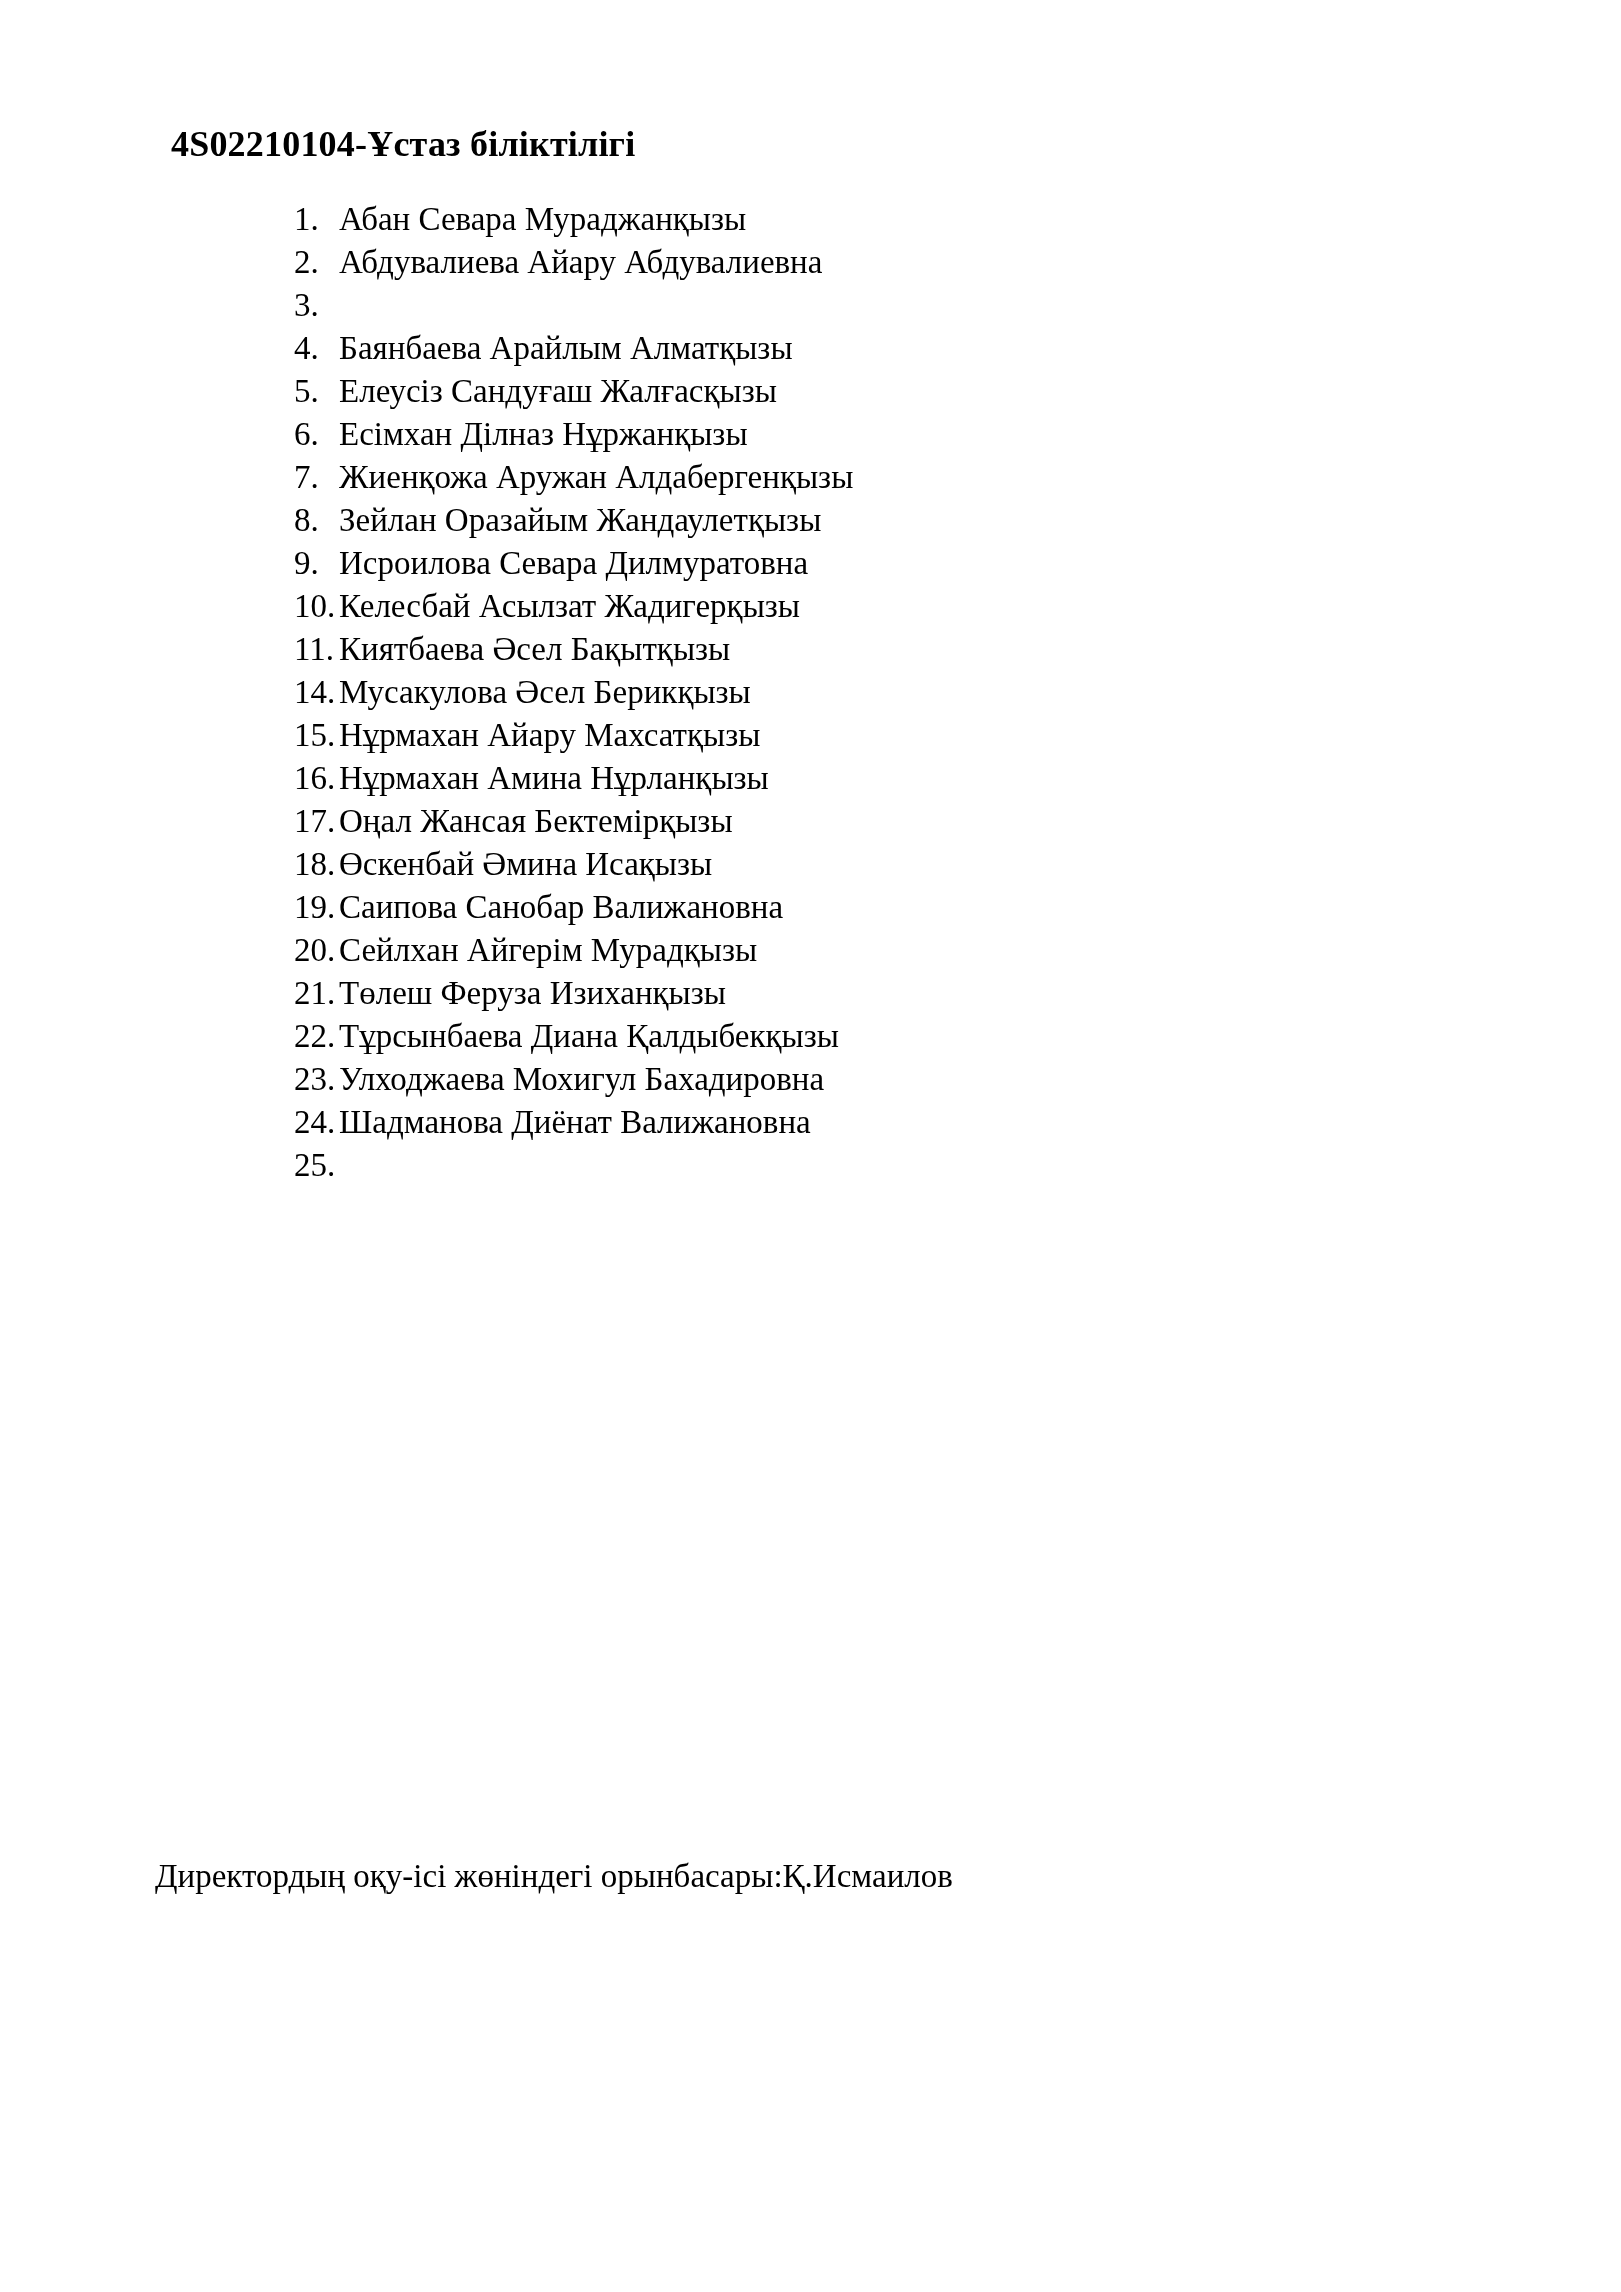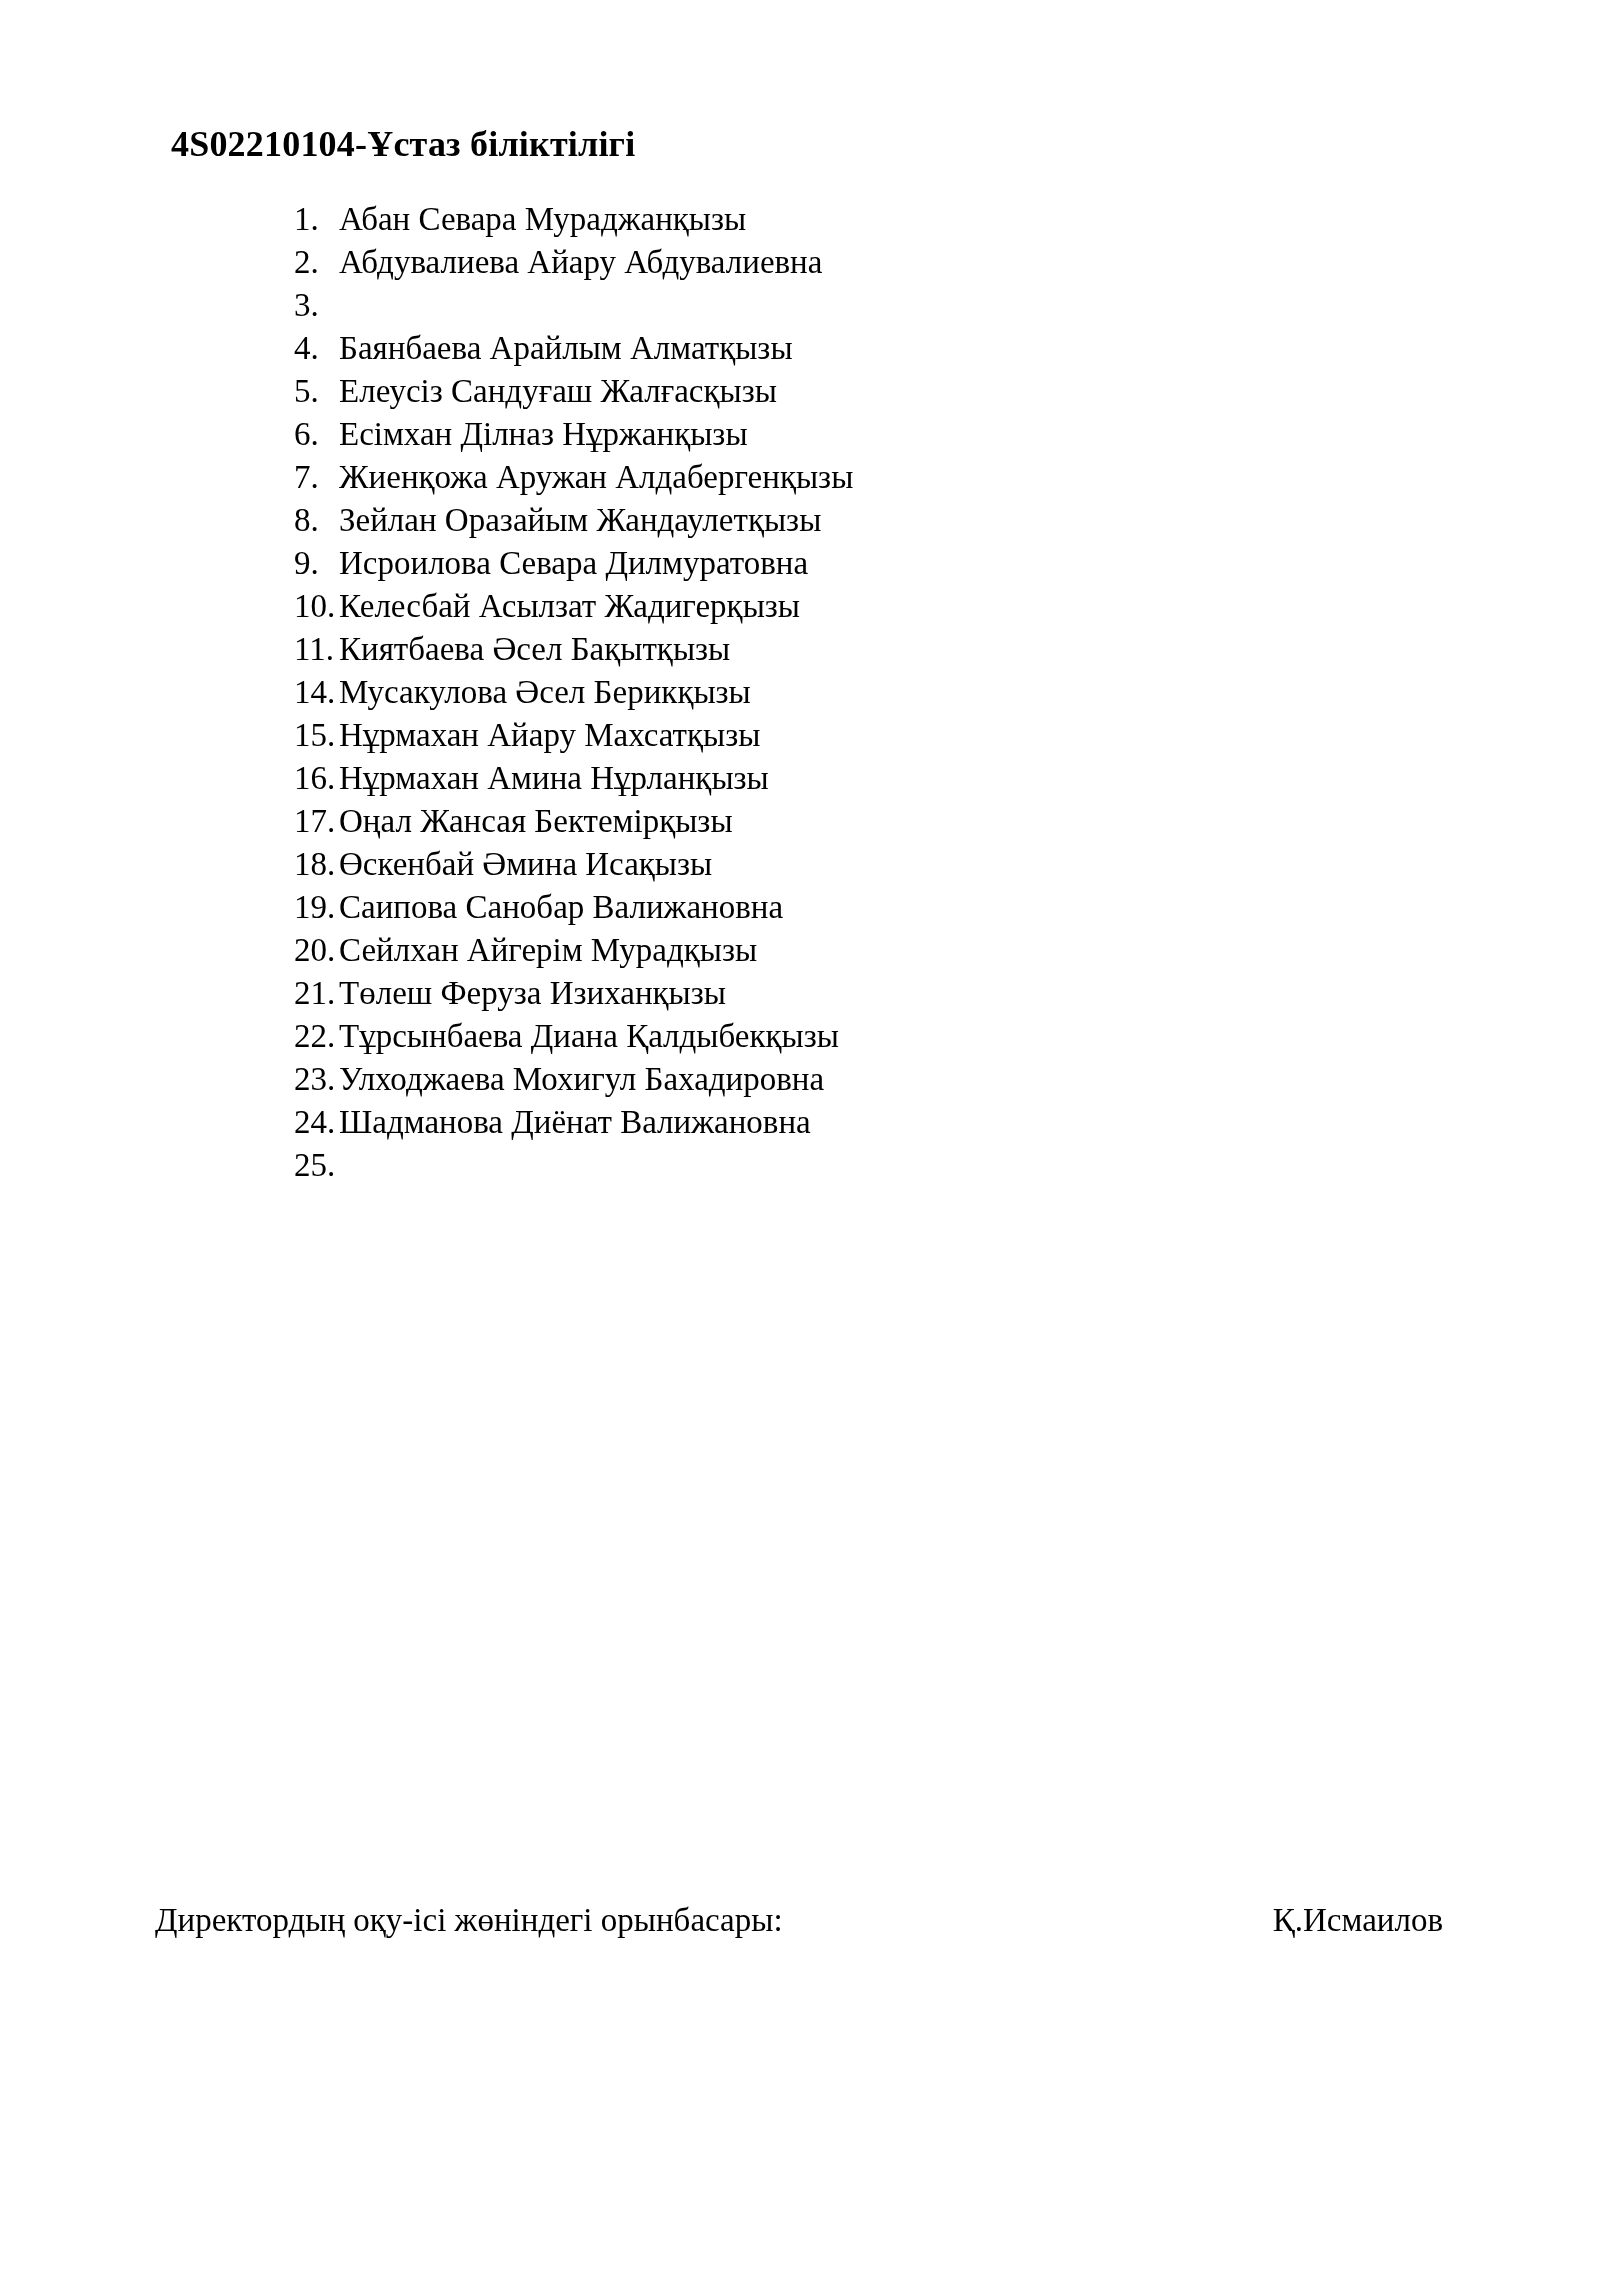--- a/index.html
+++ b/index.html
@@ -38,25 +38,24 @@
   }
   .row-num {
     flex: 0 0 45px;
   }
   .footer-line {
     position: absolute;
     left: 155px;
     top: 1855px;
     width: 1288px;
     display: flex;
-    justify-content: space-between;
+    justify-content: flex-start;
     font-size: 33px;
     line-height: 43px;
     white-space: nowrap;
-    margin-top: 44px;
   }
 </style>
 </head>
 <body>
 
 <h1 class="doc-title">4S02210104-Ұстаз біліктілігі</h1>
 
 <ol class="student-list">
     <li class="student-row">
       <span class="row-num">1.</span>

